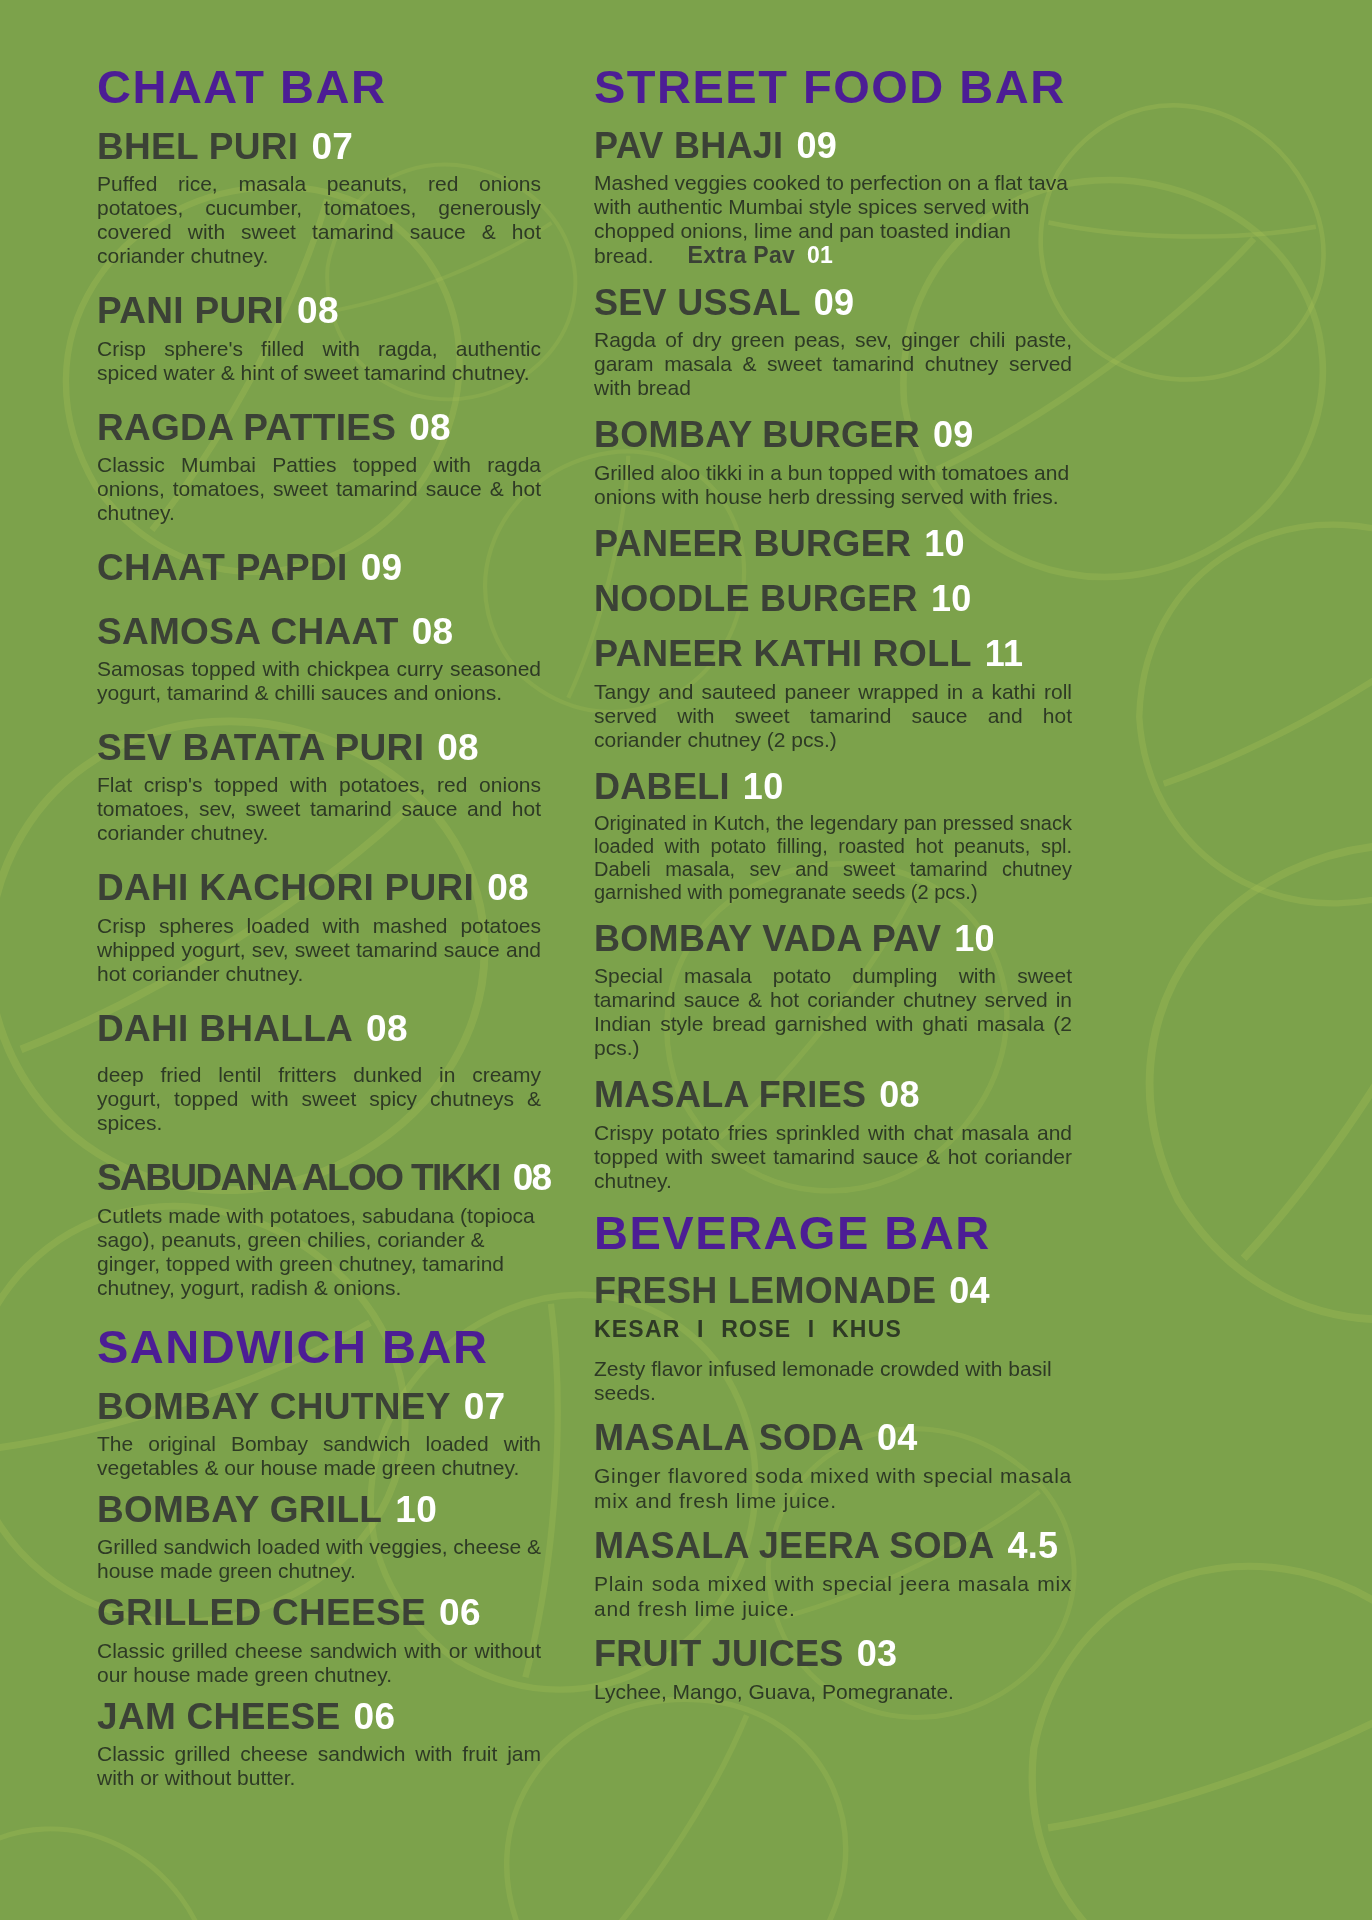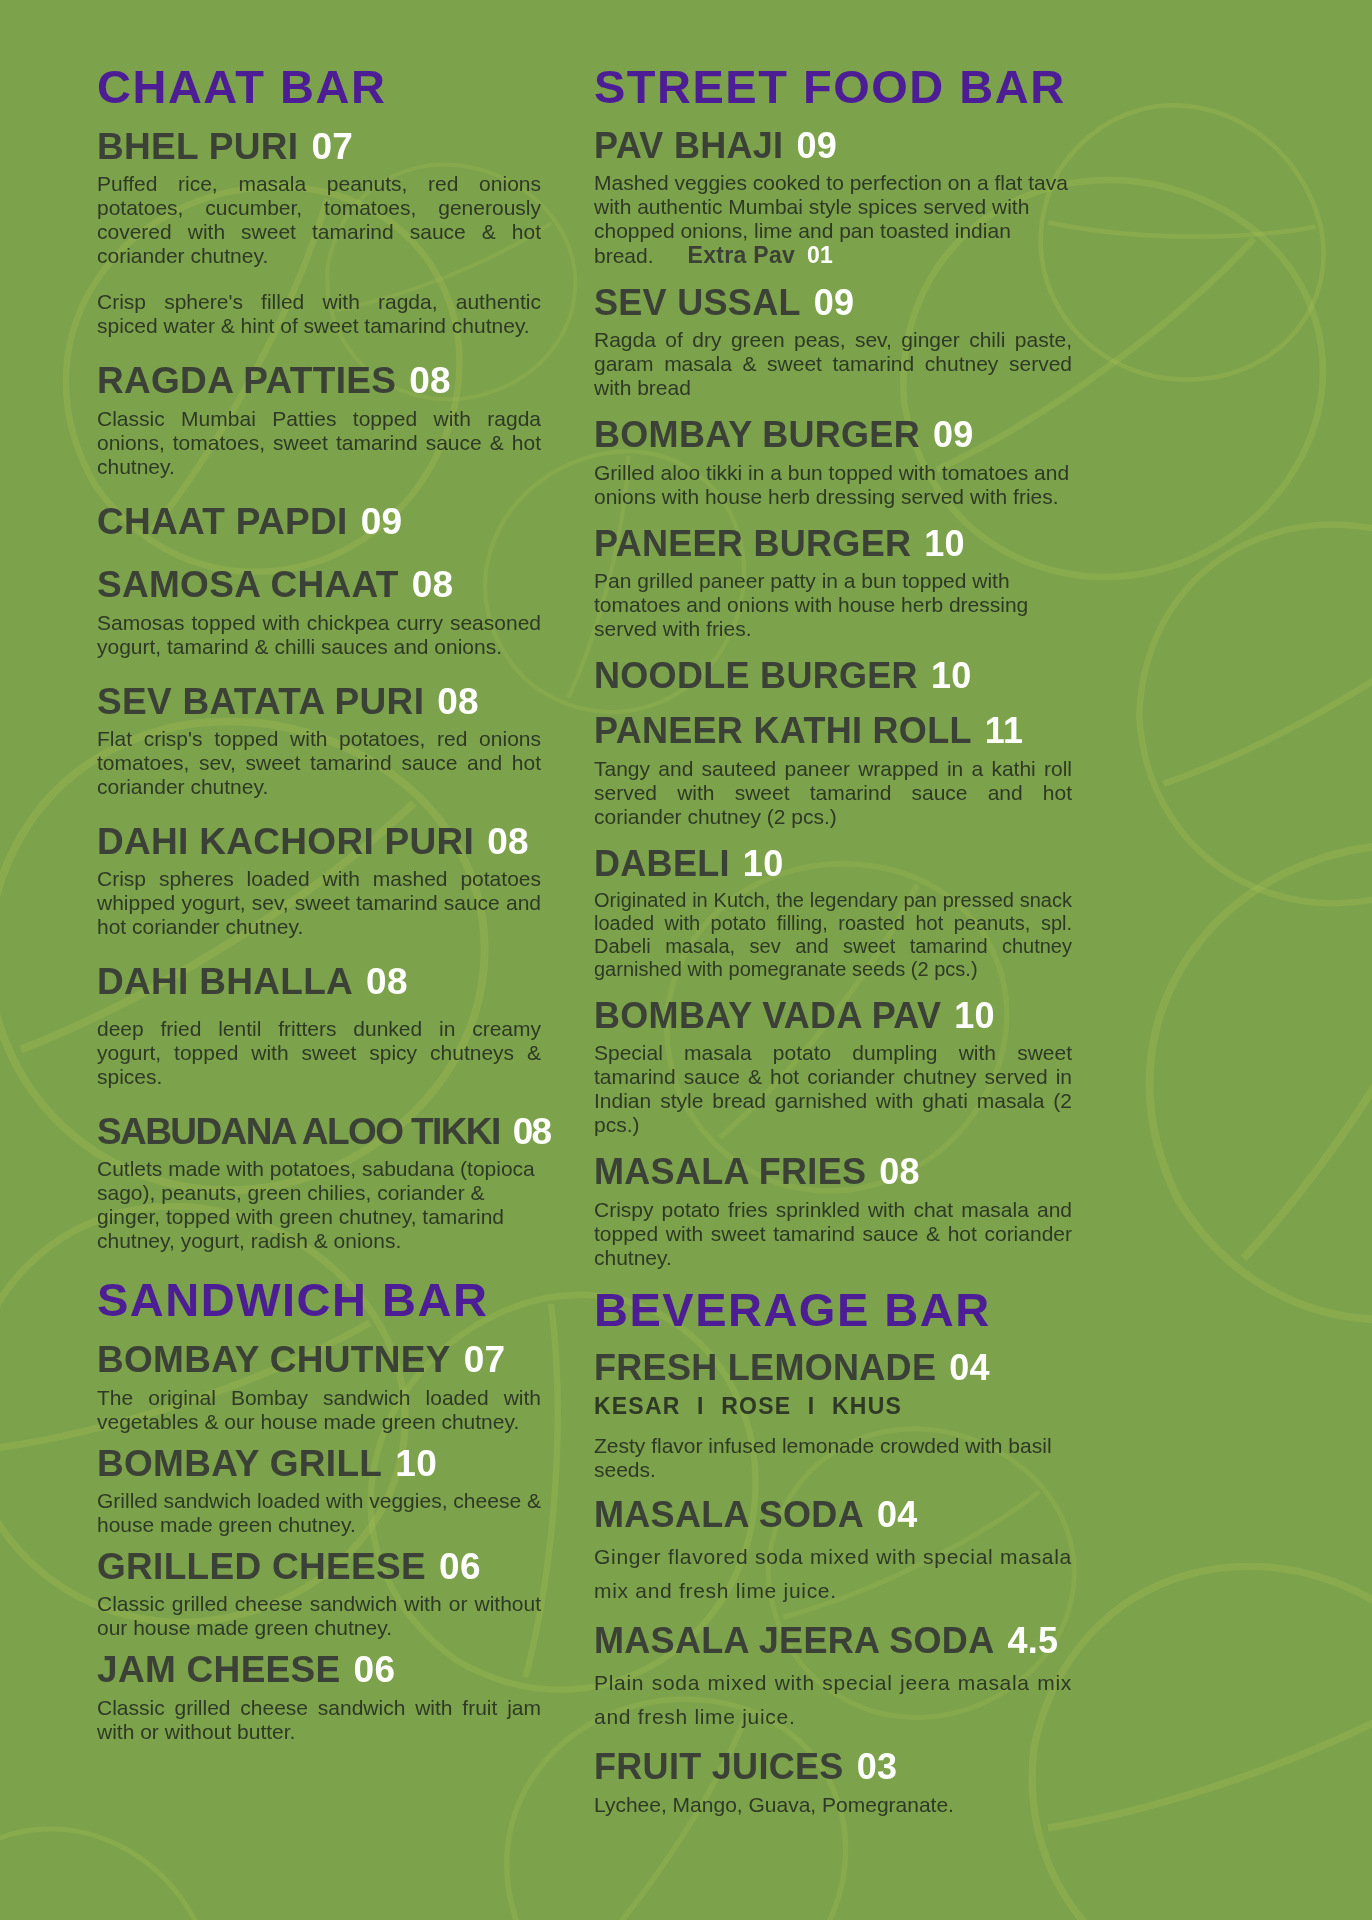--- a/index.html
+++ b/index.html
@@ -37,21 +37,21 @@
   .price { color: #FFFFFF; margin-left: 13px; }
 
   .desc {
     margin: 5px 0 0 0;
     color: #2E3A25;
     font-size: 21px; line-height: 24px;
     text-align: justify;
   }
   .desc.rag   { text-align: left; }
   .desc.small { font-size: 20px; line-height: 23px; }
-  .desc.sp    { letter-spacing: 0.7px; line-height: 34px; }
+  .desc.sp    { letter-spacing: 0.7px; line-height: 25px; }
   .desc.gap   { margin-top: 14px; }
 
   .sec-chaat    .item { margin-bottom: 22px; }
   .sec-sandwich .item { margin-bottom: 9px; }
   .sec-street   .item { margin-bottom: 15px; }
   .sec-bev      .item { margin-bottom: 13px; }
 
   .subtitle {
     margin: 4px 0 14px 0;
     color: #2E3A25; font-size: 23px; font-weight: bold;
@@ -97,20 +97,21 @@
 
   <section class="sec-chaat">
     <h2 class="sec-title">CHAAT BAR</h2>
 
     <div class="item">
       <h3 class="iname"><span>BHEL PURI</span><span class="price">07</span></h3>
       <p class="desc">Puffed rice, masala peanuts, red onions potatoes, cucumber, tomatoes, generously covered with sweet tamarind sauce &amp; hot coriander chutney.</p>
     </div>
 
     <div class="item">
+      <h3 class="iname"><span>PANI PURI</span><span class="price">08</span></h3>
       <p class="desc">Crisp sphere's filled with ragda, authentic spiced water &amp; hint of sweet tamarind chutney.</p>
     </div>
 
     <div class="item">
       <h3 class="iname"><span>RAGDA PATTIES</span><span class="price">08</span></h3>
       <p class="desc">Classic Mumbai Patties topped with ragda onions, tomatoes, sweet tamarind sauce &amp; hot chutney.</p>
     </div>
 
     <div class="item">
       <h3 class="iname"><span>CHAAT PAPDI</span><span class="price">09</span></h3>
@@ -182,21 +183,20 @@
       <p class="desc">Ragda of dry green peas, sev, ginger chili paste, garam masala &amp; sweet tamarind chutney served with bread</p>
     </div>
 
     <div class="item">
       <h3 class="iname"><span>BOMBAY BURGER</span><span class="price">09</span></h3>
       <p class="desc rag">Grilled aloo tikki in a bun topped with tomatoes and onions with house herb dressing served with fries.</p>
     </div>
 
     <div class="item">
       <h3 class="iname"><span>PANEER BURGER</span><span class="price">10</span></h3>
-      <p class="desc rag">Pan grilled paneer patty in a bun topped with tomatoes and onions with house herb dressing served with fries.</p>
     </div>
 
     <div class="item">
       <h3 class="iname"><span>NOODLE BURGER</span><span class="price">10</span></h3>
     </div>
 
     <div class="item">
       <h3 class="iname"><span>PANEER KATHI ROLL</span><span class="price">11</span></h3>
       <p class="desc">Tangy and sauteed paneer wrapped in a kathi roll served with sweet tamarind sauce and hot coriander chutney (2 pcs.)</p>
     </div>

